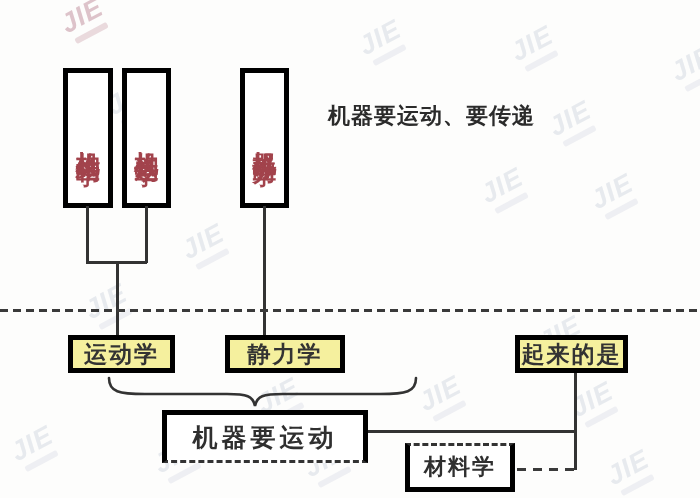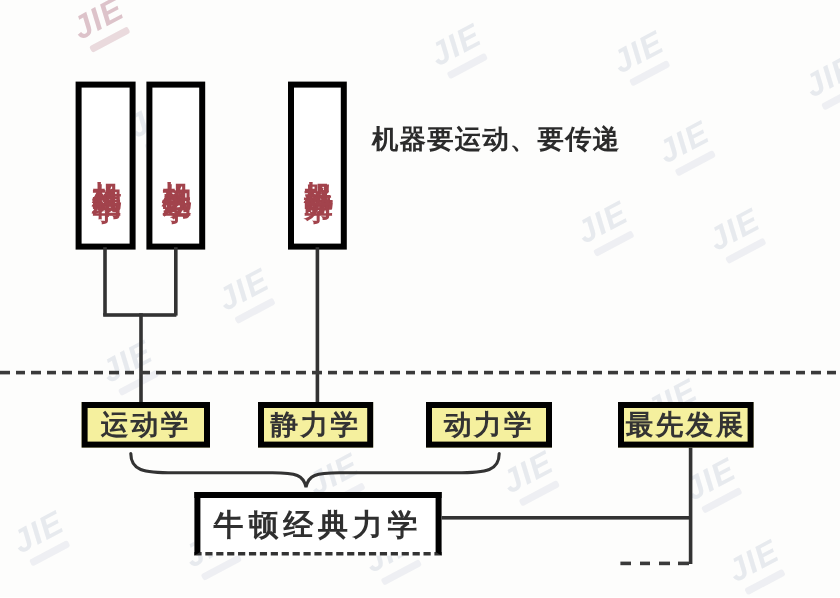--- a/index.html
+++ b/index.html
@@ -49,21 +49,21 @@
   .dashline-h{
     position:absolute;height:2.5px;
     background:repeating-linear-gradient(90deg,#3a3a3a 0 8px,transparent 8px 13px);
   }
   
   .caption{
     position:absolute;left:310px;top:102px;width:260px;
     font-size:22px;line-height:28px;font-weight:600;color:#2b2b2b;letter-spacing:1px;
     font-family:"Liberation Serif","DejaVu Serif",serif;
   }
-  .caption div{white-space:nowrap;}
+  .caption div{white-space:nowrap;margin-left:18px;}
   .brace{position:absolute;left:105px;top:375px;}
 </style>
 </head>
 <body>
 
 <div class="stage">
 
   <div class="wm strong" style="left:62px;top:0px">
       <span class="wm-main">JIE</span>
       <span class="wm-bar"></span>
@@ -147,29 +147,29 @@
 
   <div class="line" style="left:86px;top:206px;width:2.5px;height:57px"></div>
   <div class="line" style="left:145px;top:206px;width:2.5px;height:57px"></div>
   <div class="line" style="left:86px;top:261px;width:61px;height:2.5px"></div>
   <div class="line" style="left:116px;top:261px;width:2.5px;height:75px"></div>
   <div class="line" style="left:263px;top:206px;width:2.5px;height:130px"></div>
 
   <div class="dashline-h" style="left:0px;top:309px;width:700px"></div>
 
   <div class="node ynode" style="left:68px;top:335px;width:107px;height:38px">运动学</div>
-  <div class="node ynode" style="left:215px;top:335px;width:96px;height:38px">静力学</div>
-  <div class="node ynode" style="left:355px;top:335px;width:105px;height:38px">动力学</div>
-  <div class="node ynode" style="left:515px;top:335px;width:113px;height:38px">最先发展</div>
+  <div class="node ynode" style="left:225px;top:335px;width:120px;height:38px">静力学</div>
+  <div class="node ynode" style="left:515px;top:335px;width:113px;height:38px">起来的是</div>
 
   <svg class="brace" width="315" height="34" viewBox="0 0 315 34">
     <path d="M 4 3 C 4 17, 14 19, 40 19 L 122 19 C 142 19, 148 21, 150 31
              C 152 21, 158 19, 178 19 L 275 19 C 301 19, 311 17, 311 3" fill="none" stroke="#333333" stroke-width="2.6" stroke-linecap="round"></path>
   </svg>
 
-  <div class="node newton" style="left:162px;top:410px;width:206px;height:53px">牛顿经典力学</div>
+  <div class="node newton" style="left:162px;top:410px;width:206px;height:53px">机器要运动</div>
 
   <div class="line" style="left:368px;top:430px;width:208px;height:2.5px"></div>
   <div class="line" style="left:574px;top:373px;width:2.5px;height:97px"></div>
   <div class="dashline-h" style="left:517px;top:468px;width:58px;background:repeating-linear-gradient(90deg,#3a3a3a 0 9px,transparent 9px 16px);height:3px"></div>
 
+  <div class="node materials" style="left:405px;top:443px;width:110px;height:49px">材料学</div>
 
 </div>
 
 </body></html>

